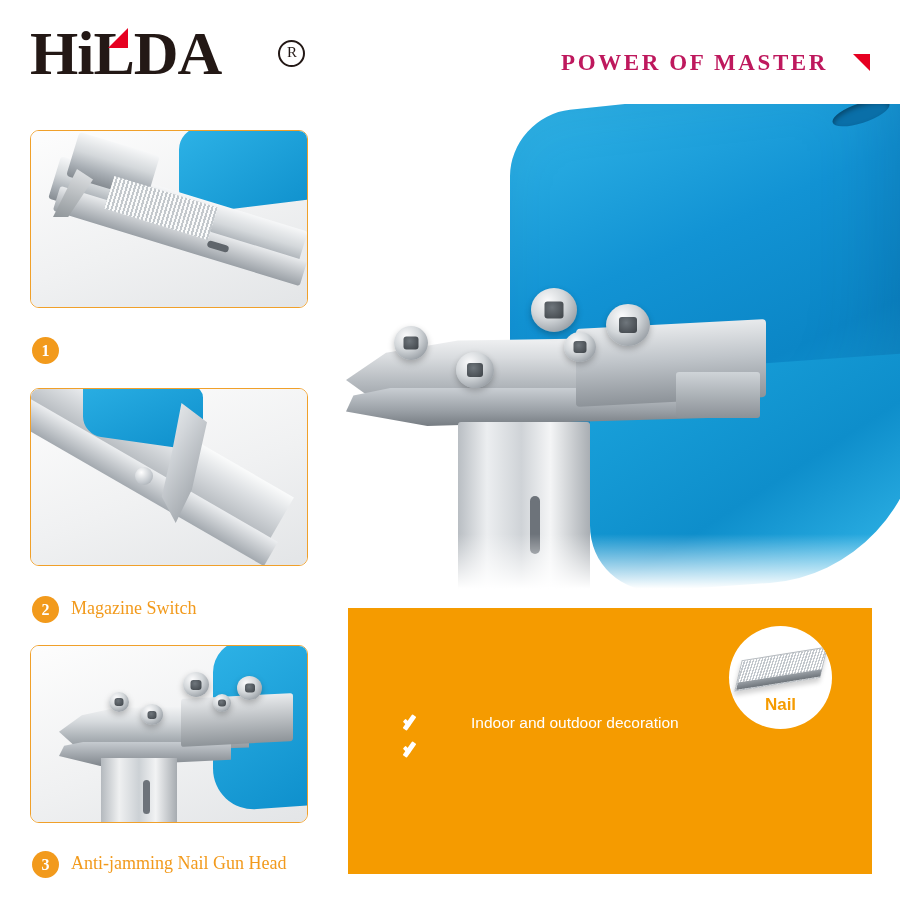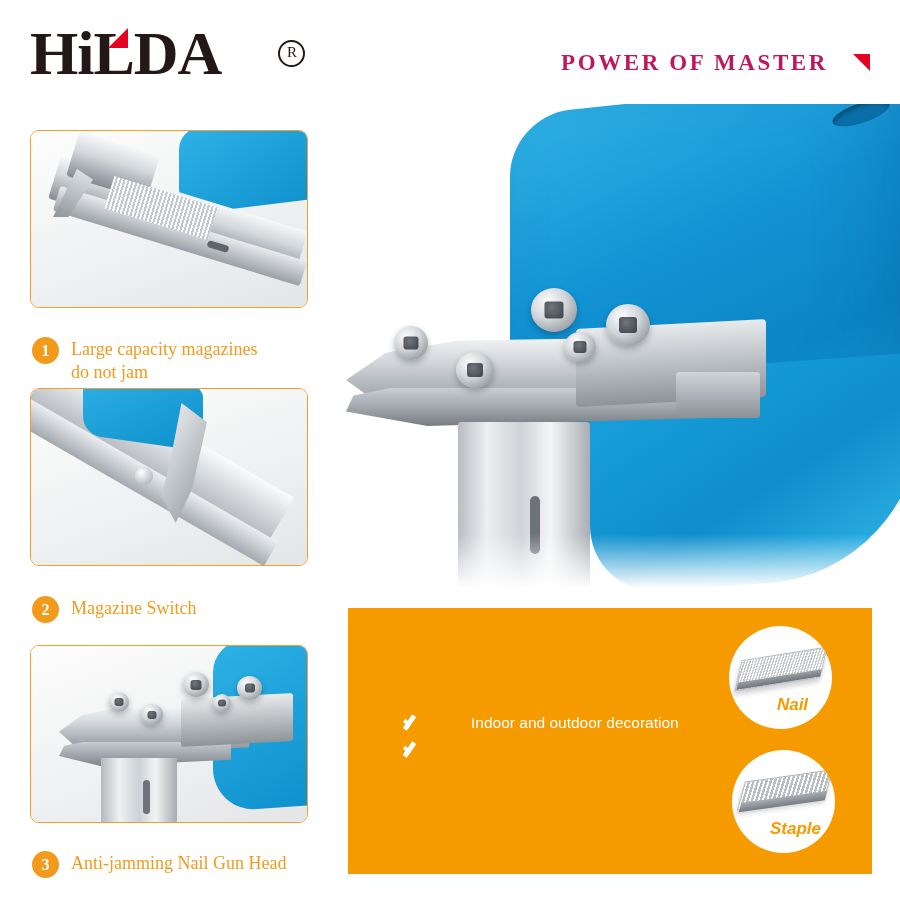--- a/index.html
+++ b/index.html
@@ -223,24 +223,23 @@
     transform:skewY(-8deg) skewX(-16deg);
     border:1px solid #aeb3b8;
     box-shadow:0 4px 5px rgba(0,0,0,.18);
   }
   .staple-edge{
     position:absolute;left:-1px;top:25px;width:86px;height:9px;
     background:linear-gradient(180deg,#a8aeb3,#767c82);
     transform:skewY(-8deg) skewX(-16deg);
   }
   .badge-label{
-    position:absolute;left:12px;bottom:14px;width:100%;text-align:center;
+    position:absolute;left:0;bottom:14px;width:100%;text-align:center;
     color:#f59b00;font-size:17px;font-weight:bold;
     font-family:"Liberation Sans",sans-serif;
-    font-style:italic;
   }
 </style>
 </head>
 <body>
 
 <div id="page">
 
   <div id="header">
 
     <div class="logo-wrap">
@@ -292,22 +291,20 @@
     <div class="t-metal" id="t1-rail"></div>
     <div class="t-dark" id="t1-rail2"></div>
     <div class="t-metal" id="t1-head"></div>
     <div id="t1-strip" style="position:absolute;"></div>
     <div id="t1-tip" style="position:absolute;"></div>
     <div id="t1-slot" style="position:absolute;"></div>
   </div>
 
   <div class="caption" id="cap1">
     <div class="num">1</div>
-    <div class="cap-text">Large capacity magazines
-do not jam</div>
   </div>
 
   <div class="thumb" id="thumb2">
     <div class="t-bg"></div>
     <div class="t-metal" id="t2-rail"></div>
     <div class="t-dark" id="t2-rail2"></div>
     <div class="t-blue" id="t2-blue"></div>
     <div id="t2-lever" style="position:absolute;"></div>
     <div id="t2-pin" style="position:absolute;"></div>
   </div>
@@ -361,23 +358,16 @@
     </div>
 
     <div class="badge" id="badge-nail">
       <div class="badge-img">
         <div class="nail-strip"></div>
         <div class="nail-edge"></div>
       </div>
       <div class="badge-label">Nail</div>
     </div>
 
-    <div class="badge" id="badge-staple">
-      <div class="badge-img">
-        <div class="staple-strip"></div>
-        <div class="staple-edge"></div>
-      </div>
-      <div class="badge-label">Staple</div>
-    </div>
 
   </div>
 
 </div>
 
 </body></html>

